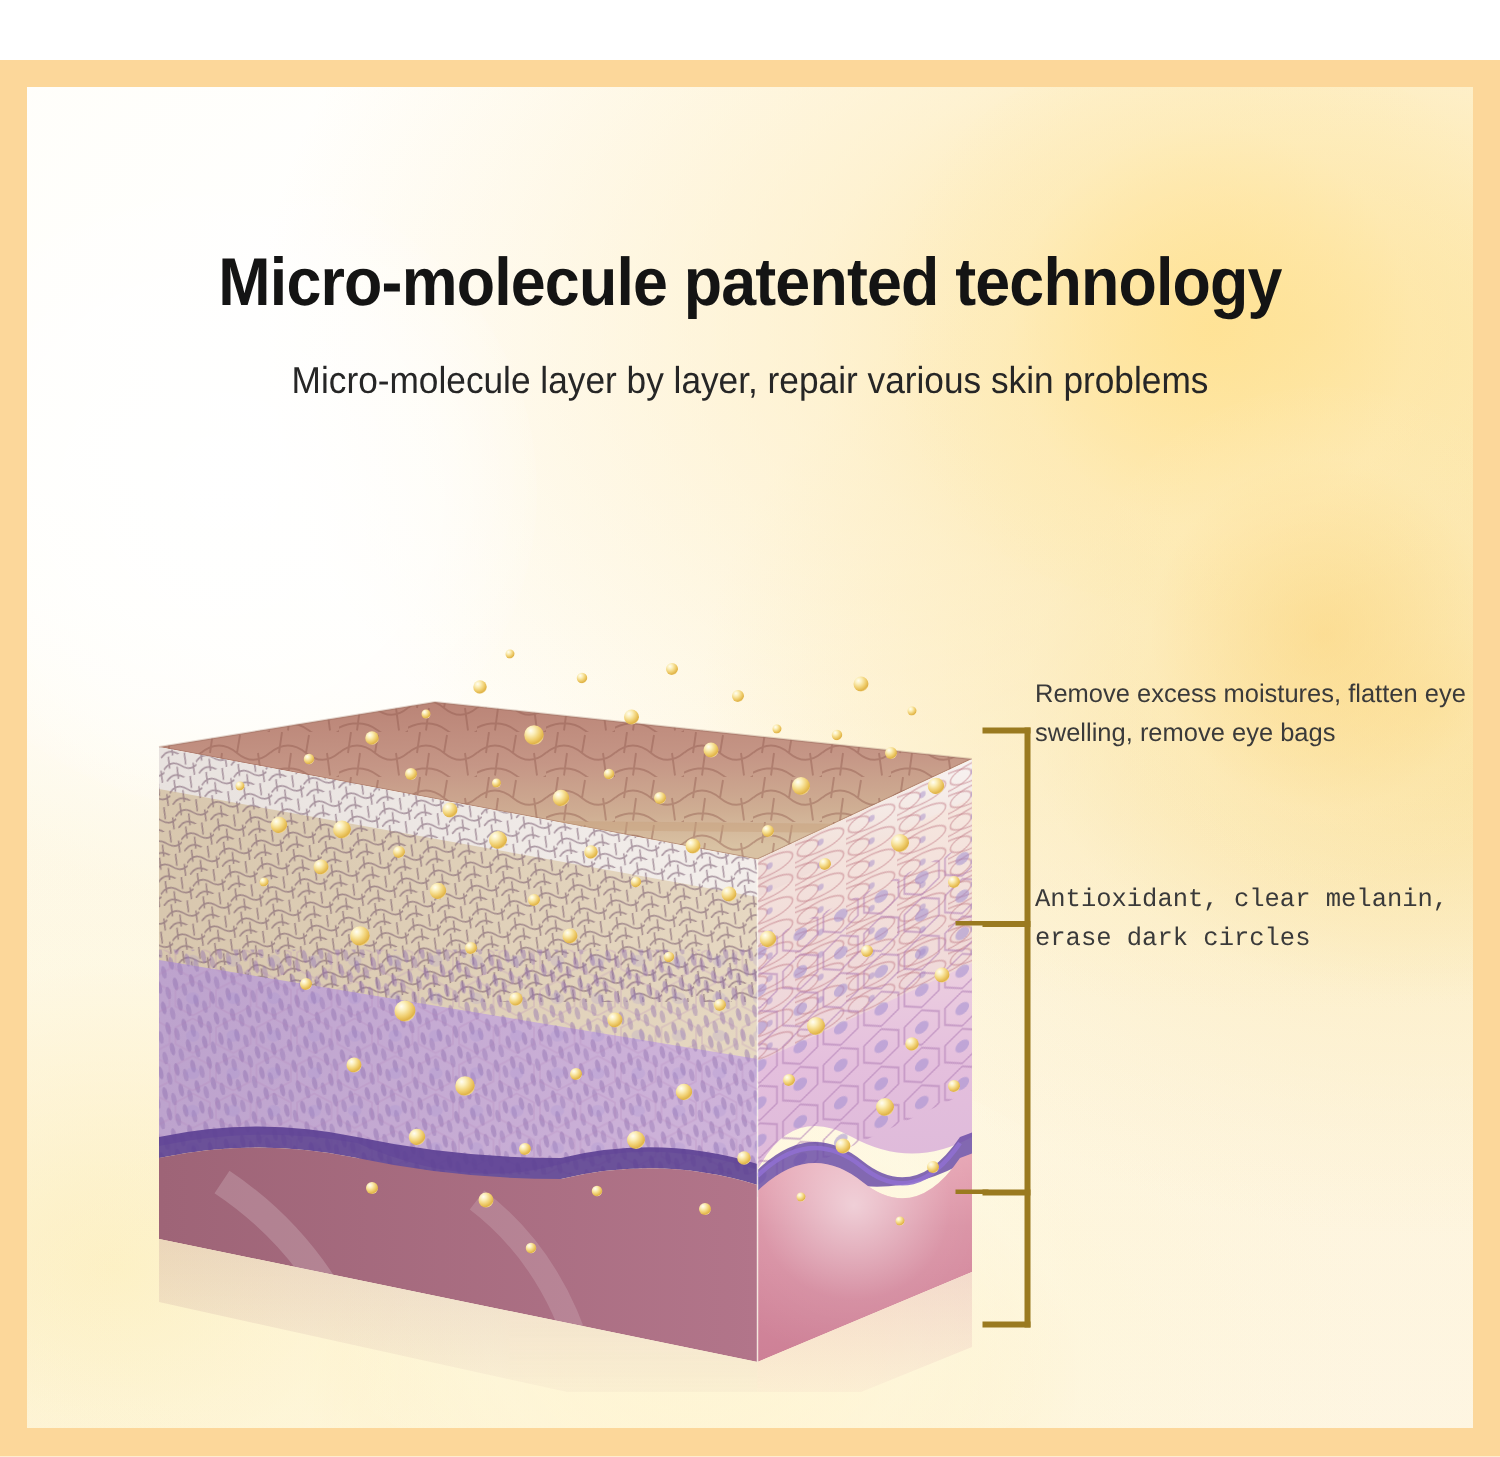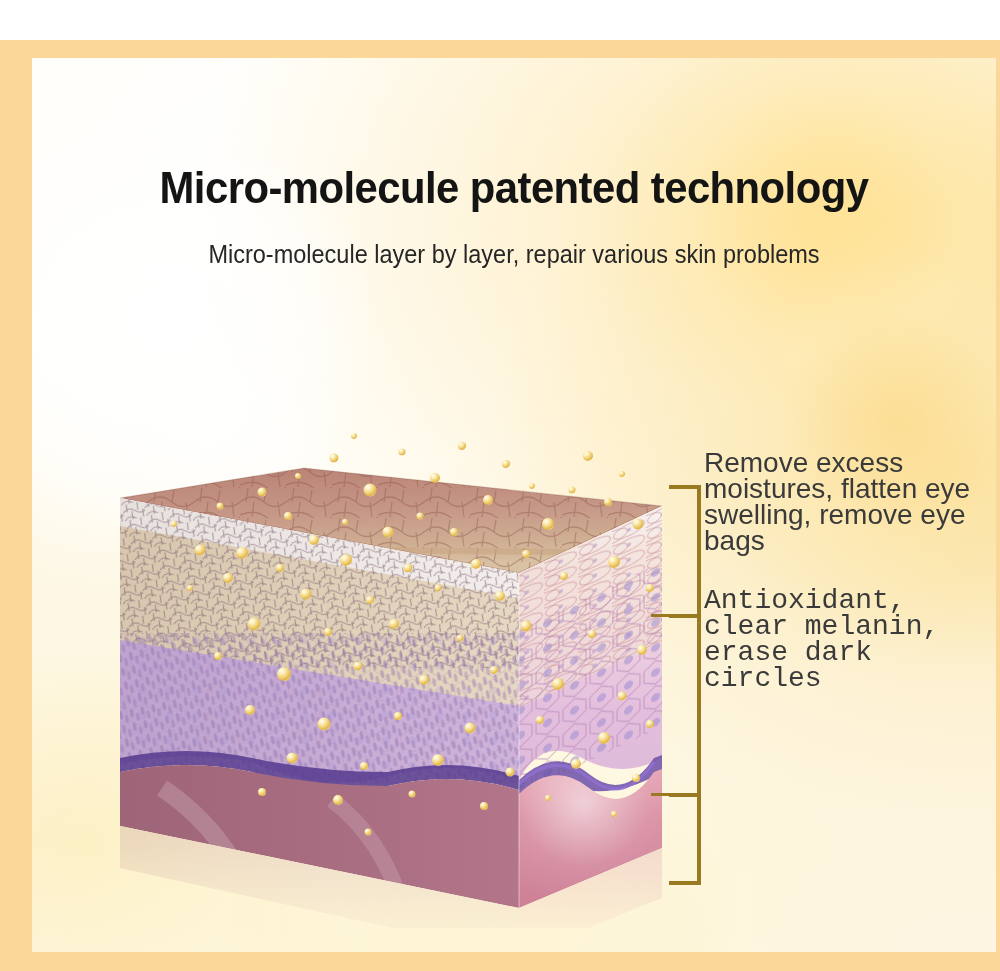--- a/index.html
+++ b/index.html
@@ -11,21 +11,21 @@
   
   #page{
     position:relative;width:1000px;height:971px;overflow:hidden;
     background:#ffffff;
   }
   #border-frame{
     position:absolute;left:0;top:40px;width:1000px;height:931px;
     background:#fcd79a;
   }
   #canvas{
-    position:absolute;left:32px;top:58px;width:964px;height:894px;
+    position:absolute;left:18px;top:58px;width:964px;height:894px;
     overflow:hidden;
     background:
       radial-gradient(120% 85% at 88% 18%, rgba(253,225,150,.95) 0%, rgba(253,232,176,.55) 28%, rgba(255,252,240,0) 60%),
       radial-gradient(70% 55% at 97% 46%, rgba(248,214,126,.85) 0%, rgba(250,228,168,.35) 40%, rgba(255,252,240,0) 72%),
       radial-gradient(60% 40% at 46% 96%, rgba(253,235,176,.85) 0%, rgba(255,247,214,.35) 45%, rgba(255,253,245,0) 80%),
       radial-gradient(55% 45% at 6% 88%, rgba(252,238,186,.75) 0%, rgba(255,250,226,.25) 50%, rgba(255,253,246,0) 85%),
       radial-gradient(80% 60% at 30% 18%, rgba(255,255,255,1) 0%, rgba(255,254,250,.9) 45%, rgba(255,251,236,.3) 75%),
       linear-gradient(180deg,#ffffff 0%,#fffdf6 30%,#fdf6e2 62%,#fdf2d9 85%,#fdf3dd 100%);
   }
   
@@ -67,21 +67,21 @@
   .h-mid1{left:18px;top:146px;width:32px;}
   .h-mid2{left:18px;top:325px;width:32px;}
   .h-bot {left:18px;top:413px;width:32px;}
   .tick-out{position:absolute;height:3px;width:22px;background:#9a7a20;}
   .t1{left:0px;top:146px;}
   .t2{left:0px;top:325px;}
 
   
   .ann{
     position:absolute;left:672px;width:300px;
-    font-size:28px;line-height:26px;color:#3a3a3a;
+    font-size:17px;line-height:26px;color:#3a3a3a;
     font-family:"Liberation Sans", sans-serif;
   }
   #ann1{top:392px;}
   #ann2{top:530px;font-family:Liberation Mono, monospace;}
   #ann3{top:710px;}
 </style>
 </head>
 <body>
 
 <div id="page">

